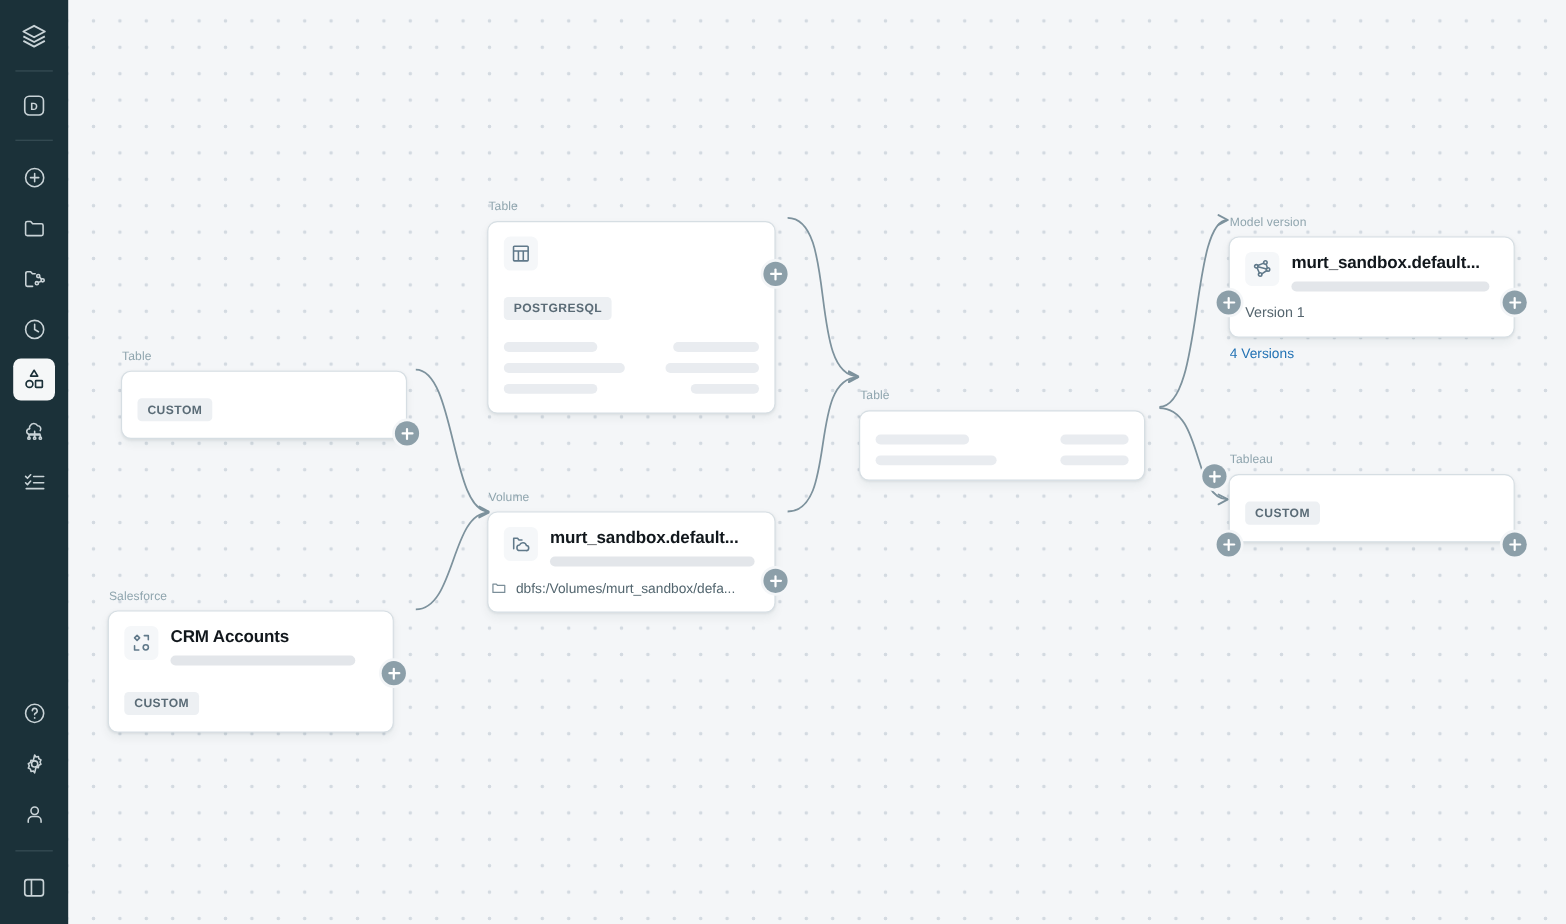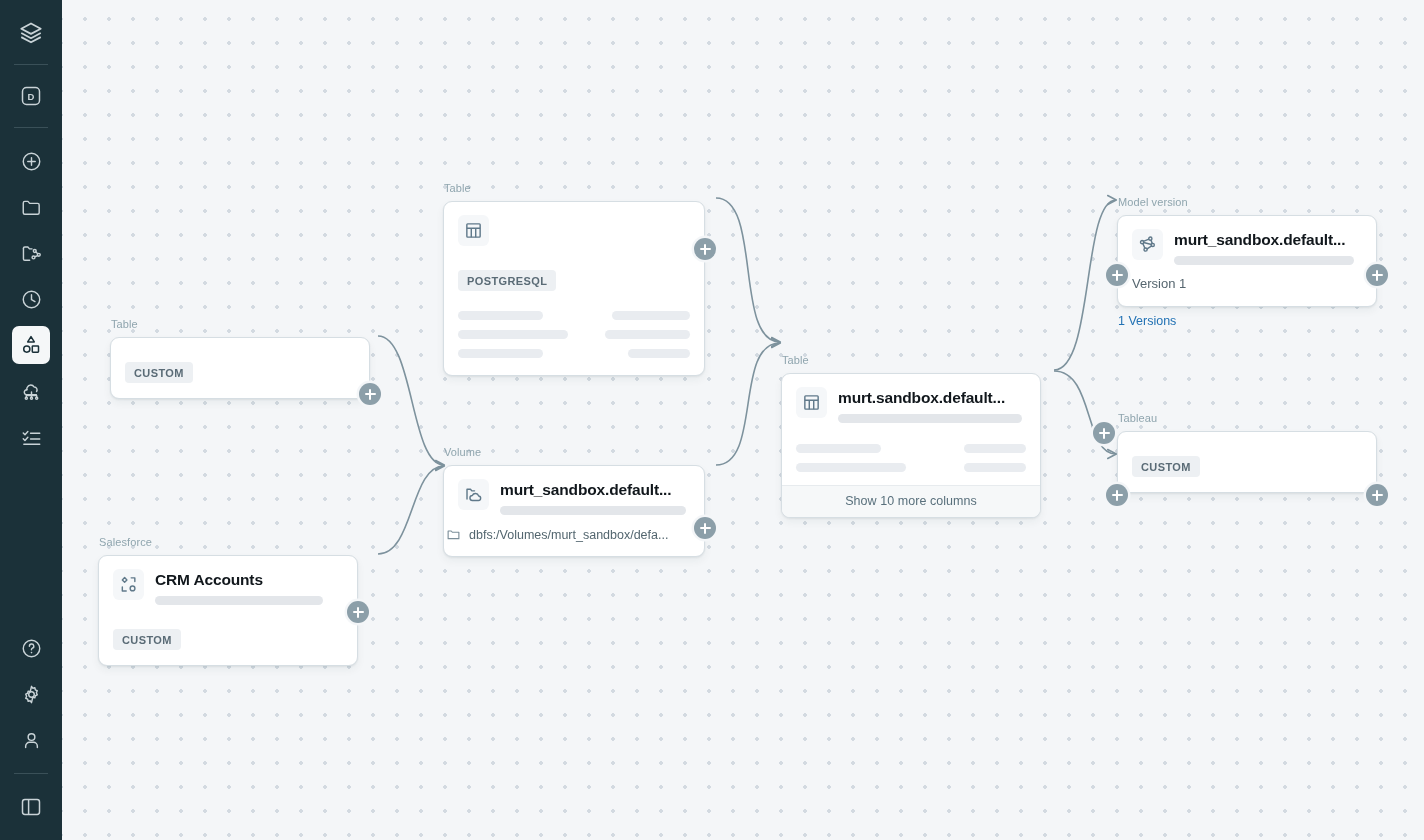--- a/index.html
+++ b/index.html
@@ -401,43 +401,30 @@
           </svg>
           <span>dbfs:/Volumes/murt_sandbox/defa...</span>
         </div>
       </div>
       <div class="plus" style="left:251px; top:71px;"></div>
     </div>
 
     <div class="group" style="left:719px; top:354px; width:260px;">
       <div class="group-label">Table</div>
       <div class="card" style="width:260px;">
-        <div class="card-head">
-          <div class="icon-box">
-            <svg width="19" height="19" viewBox="0 0 24 24" fill="none" stroke="currentColor" stroke-width="1.8" stroke-linejoin="round">
-              <rect x="3.6" y="3.6" width="16.8" height="16.8" rx="1"></rect>
-              <path d="M3.6 9.1h16.8M9.2 9.1v11.3M14.8 9.1v11.3"></path>
-            </svg>
-          </div>
-          <div class="head-text">
-            <div class="card-title">murt.sandbox.default...</div>
-            <div class="sub-bar" style="width:184px"></div>
-          </div>
-        </div>
         <div class="cols" style="padding-top:16px; padding-bottom:8px;">
           <div class="col-row">
             <div class="skel" style="width:85px"></div>
               <div class="skel" style="width:62px"></div>
           </div>
           <div class="col-row">
             <div class="skel" style="width:110px"></div>
               <div class="skel" style="width:62px"></div>
           </div>
         </div>
-        <div class="footer-link">Show 10 more columns</div>
       </div>
       <div class="plus" style="left:312px; top:68px;"></div>
     </div>
 
     <div class="group" style="left:1055px; top:196px; width:260px;">
       <div class="group-label">Model version</div>
       <div class="card" style="width:260px;">
         <div class="card-head">
           <div class="icon-box">
             <svg width="19" height="19" viewBox="0 0 24 24" fill="none" stroke="currentColor" stroke-width="1.8" stroke-linejoin="round" stroke-linecap="round">
@@ -448,21 +435,21 @@
               <path d="M6.9 8.1l6.8-2.8M6.1 10.8l2.6 5.8M11.5 17.6l5.8-3.8M16.4 6.5l1.7 4.4M7.1 9.5l9.9 2.5"></path>
             </svg>
           </div>
           <div class="head-text">
             <div class="card-title">murt_sandbox.default...</div>
             <div class="sub-bar" style="width:180px"></div>
           </div>
         </div>
         <div class="version-line">Version 1</div>
       </div>
-      <div class="versions-link">1 Versions</div>
+      <div class="versions-link">4 Versions</div>
       <div class="plus" style="left:-11px; top:68px;"></div>
       <div class="plus" style="left:249px; top:68px;"></div>
     </div>
 
     <div class="group" style="left:1055px; top:412px; width:260px;">
       <div class="group-label">Tableau</div>
       <div class="card" style="width:260px;">
         <div class="tag">CUSTOM</div>
       </div>
       <div class="plus" style="left:-11px; top:72px;"></div>

